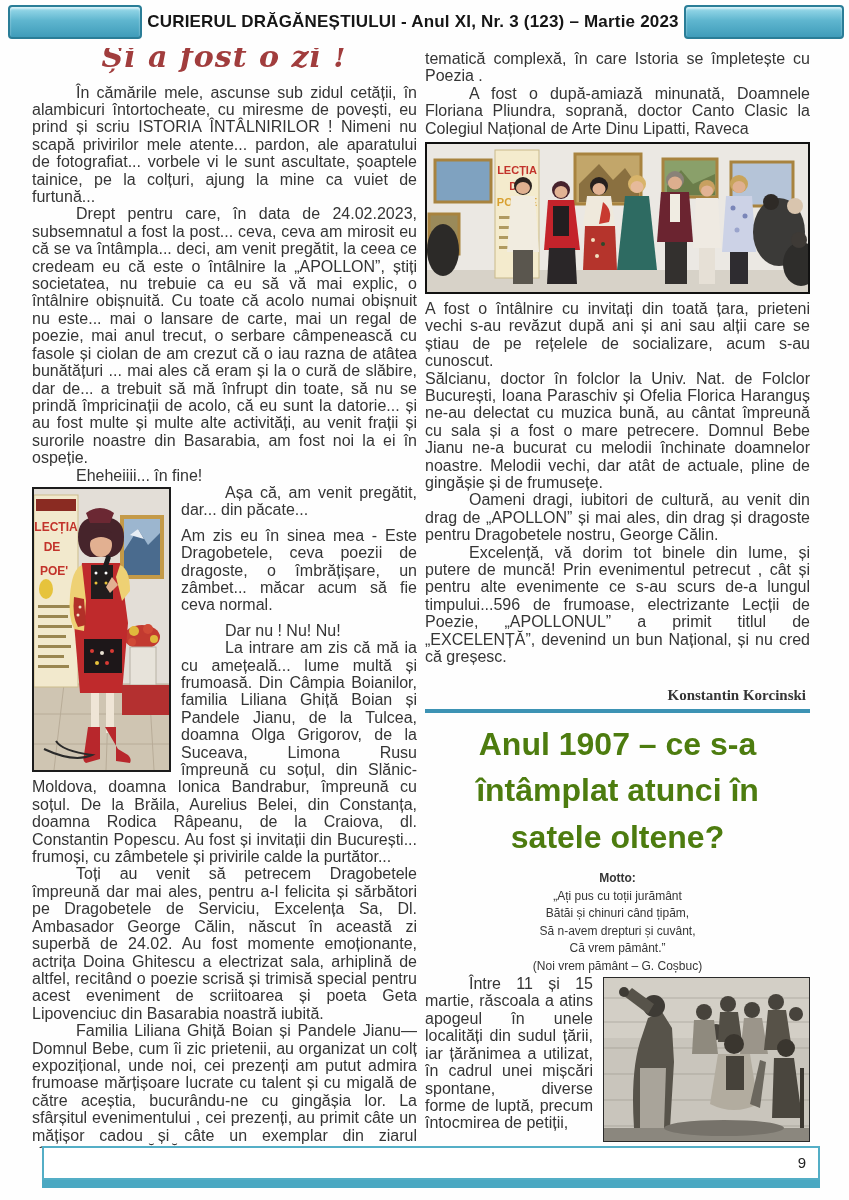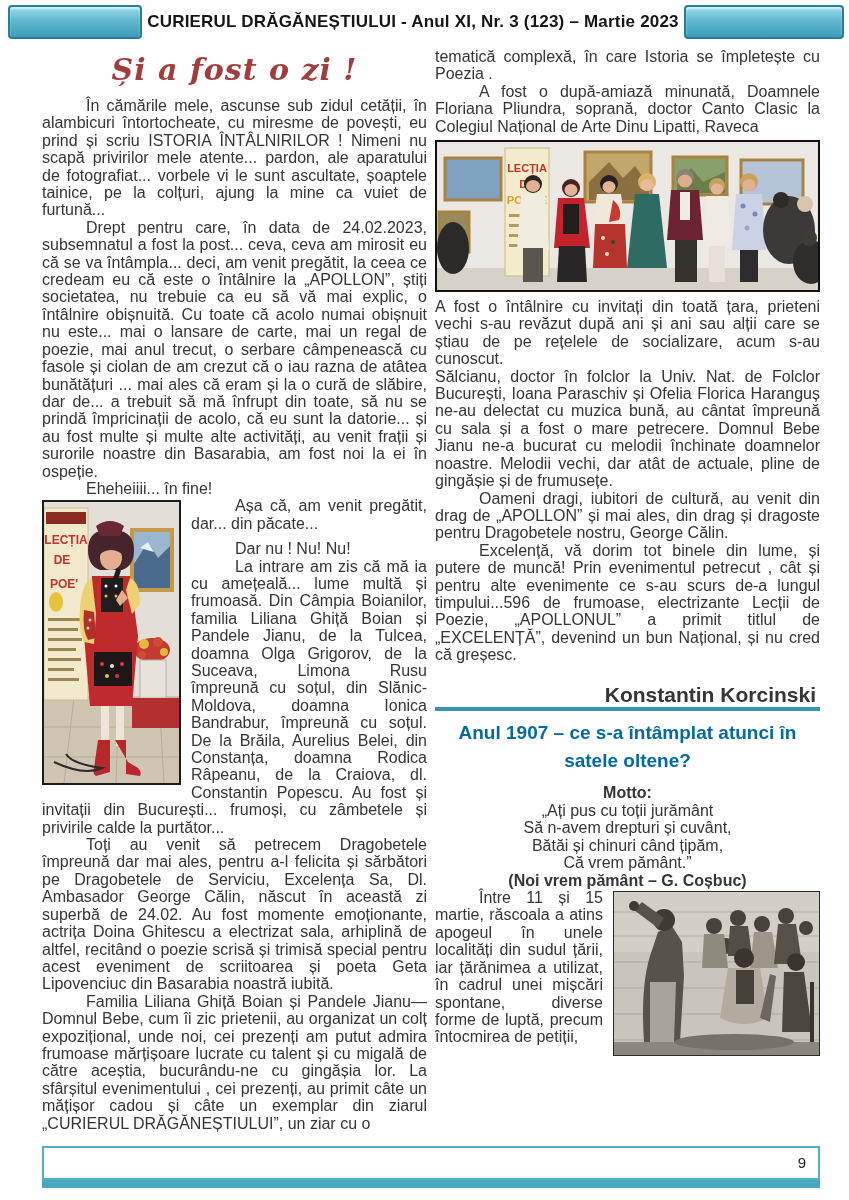--- a/index.html
+++ b/index.html
@@ -7,36 +7,36 @@
         font-family:"Liberation Sans",sans-serif;color:#353535;}
   
   .hbar{position:absolute;top:5px;height:30px;border-radius:4px;
         background:linear-gradient(#9ddcec 0%,#5fb6cf 45%,#3f9cba 100%);
         border:2px solid #2a7d97;box-shadow:inset 0 2px 2px rgba(255,255,255,.6);}
   .hbar.left{left:8px;width:130px;}
   .hbar.right{right:5px;width:156px;}
   .header-title{position:absolute;top:12px;left:145px;right:168px;text-align:center;
         font-size:17px;font-weight:bold;color:#161616;letter-spacing:.2px;}
   
-  .columns{position:absolute;top:48px;left:42px;width:778px;height:1100px;display:flex;gap:8px;overflow:hidden;}
+  .columns{position:absolute;top:48px;left:32px;width:778px;height:1100px;display:flex;gap:8px;overflow:hidden;align-items:center;}
   .col{width:385px;overflow:hidden;}
   p{margin:0;font-size:16px;line-height:17.4px;text-align:justify;}
   .ind{text-indent:44px;}
   .mt{margin-top:8px;}
   .script-title{margin:4px 0 10px 0;text-align:center;font-family:"DejaVu Serif",serif;
         font-style:italic;font-weight:700;font-size:30px;color:#a13d3d;letter-spacing:1px;}
   .photo-left{float:left;width:135px;height:281px;border:2px solid #1c1c1c;margin:3px 10px 2px 0;background:#ddd;}
   .photo-group{width:381px;height:148px;border:2px solid #111;margin:5px 0 6px 0;background:#eee;}
-  .byline{margin-top:22px;text-align:right;font-weight:bold;font-size:21px;padding-right:4px;text-indent:0;}
+  .byline{margin-top:22px;text-align:right;font-weight:bold;font-size:15px;padding-right:4px;text-indent:0;font-family:Liberation Serif, serif;}
   .rule{height:4px;background:#3d93b4;margin:4px 0 8px 0;}
-  .h2-blue{margin:6px 8px 10px 8px;text-align:center;font-weight:bold;font-size:19px;
-        line-height:1.45;color:#0369a1;}
-  .motto{text-align:center;font-size:16px;line-height:17.5px;}
+  .h2-blue{margin:6px 8px 10px 8px;text-align:center;font-weight:bold;font-size:32px;
+        line-height:1.45;color:#4d7c0f;}
+  .motto{text-align:center;font-size:12px;line-height:17.5px;}
   .motto .label{font-weight:bold;}
-  .motto .attr{font-weight:bold;}
+  .motto .attr{font-weight:normal;}
   .etching{float:right;width:205px;height:163px;border:1px solid #2a2a2a;margin:2px 0 4px 10px;background:#ccc;}
   
   .footer-box{position:absolute;left:42px;right:29px;top:1146px;height:30px;
         border:2px solid #54aec6;background:#fff;}
   .footer-box span{position:absolute;right:12px;top:6px;font-size:15px;color:#222;}
   .footer-bar{position:absolute;left:42px;right:29px;top:1180px;height:8px;background:#4aa8c2;}
   svg{display:block;}
 </style>
 </head>
 <body>
@@ -109,20 +109,21 @@
           <rect x="57" y="204" width="8" height="40" fill="#efe5d6"></rect>
           <rect x="72" y="204" width="8" height="40" fill="#efe5d6"></rect>
           <path d="M54 238 h12 v32 l-14 4 q-4 -2 -2 -8 Z" fill="#b8272c"></path>
           <path d="M71 238 h11 v34 l14 2 q2 -4 -2 -8 l-10 -6 Z" fill="#b8272c"></path>
           <path d="M10 260 q30 14 48 6 q-30 -4 -36 -14" stroke="#2a2a2a" stroke-width="2" fill="none"></path>
           <rect x="88" y="196" width="47" height="30" fill="#b43030"></rect>
         </svg>
       </div>
 
       <p class="ind">Așa că, am venit pregătit, dar... din păcate...</p>
+      <p class="mt">Am zis eu în sinea mea - Este Dragobetele, ceva poezii de dragoste, o îmbrățișare, un zâmbet... măcar acum să fie ceva normal.</p>
       <p class="ind mt">Dar nu ! Nu! Nu!</p>
       <p class="ind">La intrare am zis că mă ia cu amețeală... lume multă și frumoasă.  Din Câmpia Boianilor, familia Liliana Ghiță Boian și Pandele Jianu,  de la Tulcea, doamna Olga Grigorov,  de la Suceava, Limona Rusu împreună cu soțul, din Slănic-Moldova, doamna Ionica Bandrabur, împreună cu soțul. De la Brăila, Aurelius Belei, din Constanța, doamna Rodica Râpeanu, de la Craiova, dl. Constantin Popescu. Au fost și invitații din București... frumoși, cu zâmbetele și privirile calde la purtător...</p>
       <p class="ind">Toți au venit să petrecem Dragobetele împreună dar mai ales, pentru a-l felicita și sărbători pe Dragobetele de Serviciu, Excelența Sa, Dl. Ambasador George Călin, născut în această zi superbă de 24.02. Au fost momente emoționante, actrița Doina Ghitescu a electrizat sala, arhiplină de altfel, recitând o poezie scrisă și trimisă special pentru acest eveniment  de scriitoarea și poeta Geta Lipovenciuc din Basarabia noastră iubită.</p>
       <p class="ind">Familia Liliana Ghiță Boian și Pandele Jianu— Domnul Bebe, cum îi zic prietenii, au organizat  un colț expozițional, unde noi, cei prezenți am putut admira frumoase mărțișoare lucrate cu talent și cu  migală  de către aceștia, bucurându-ne cu gingășia lor.  La sfârșitul evenimentului , cei prezenți, au primit câte un mățișor cadou și câte un exemplar din ziarul „CURIERUL DRĂGĂNEȘTIULUI”, un ziar cu o</p>
     </div>
 
     <div class="col">
       <p>tematică complexă, în care Istoria se împletește cu Poezia .</p>
       <p class="ind">A fost o după-amiază minunată, Doamnele Floriana Pliundra, soprană, doctor Canto Clasic la Colegiul Național de Arte Dinu Lipatti,   Raveca</p>
 
@@ -212,22 +213,22 @@
       <p class="ind">Excelență, vă dorim tot binele din lume, și putere de muncă! Prin evenimentul petrecut , cât și pentru alte evenimente ce s-au scurs de-a lungul timpului...596 de frumoase, electrizante Lecții de Poezie,  „APOLLONUL”  a  primit  titlul  de „EXCELENȚĂ”, devenind un bun Național, și nu cred că greșesc.</p>
 
       <p class="byline">Konstantin Korcinski</p>
       <div class="rule"></div>
 
       <h2 class="h2-blue">Anul 1907 – ce s-a întâmplat atunci în satele oltene?</h2>
 
       <div class="motto">
         <div class="label">Motto:</div>
         <div>„Ați pus cu toții jurământ</div>
+        <div>Bătăi și chinuri când țipăm,</div>
         <div>Să n-avem drepturi și cuvânt,</div>
-        <div>Bătăi și chinuri când țipăm,</div>
         <div>Că vrem pământ.”</div>
         <div class="attr">(Noi vrem pământ – G. Coșbuc)</div>
       </div>
 
 
       <div class="etching">
         <svg width="205" height="163" viewBox="0 0 205 163" preserveAspectRatio="none">
           <rect width="205" height="163" fill="#c9c5bc"></rect>
           <rect width="205" height="60" fill="#d3cfc6"></rect>
           <g stroke="#8f8b82" stroke-width="1" opacity="0.5">

